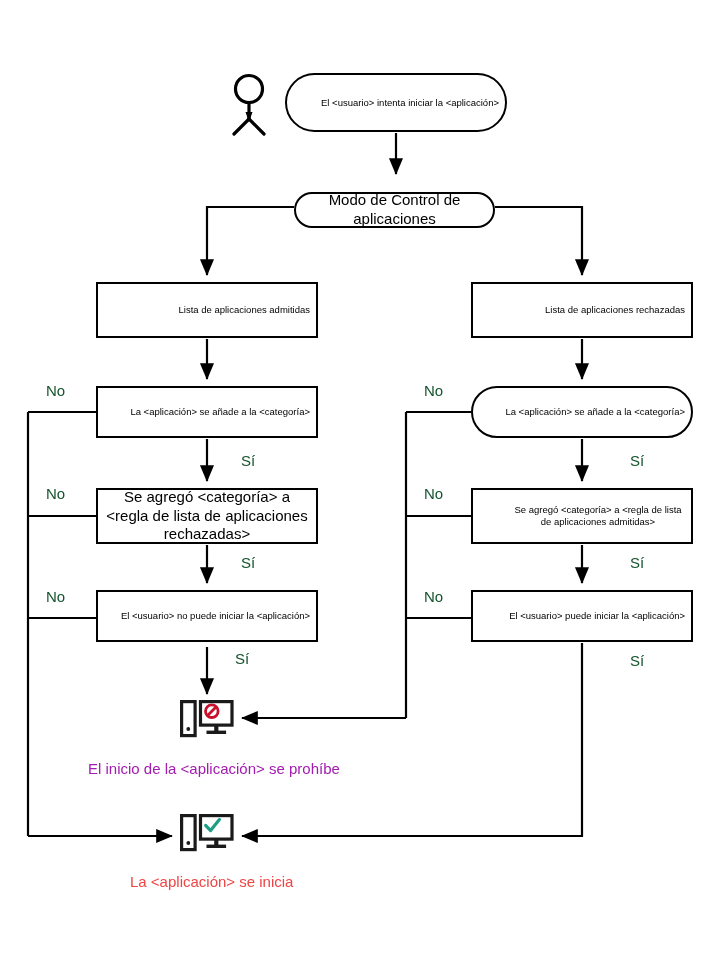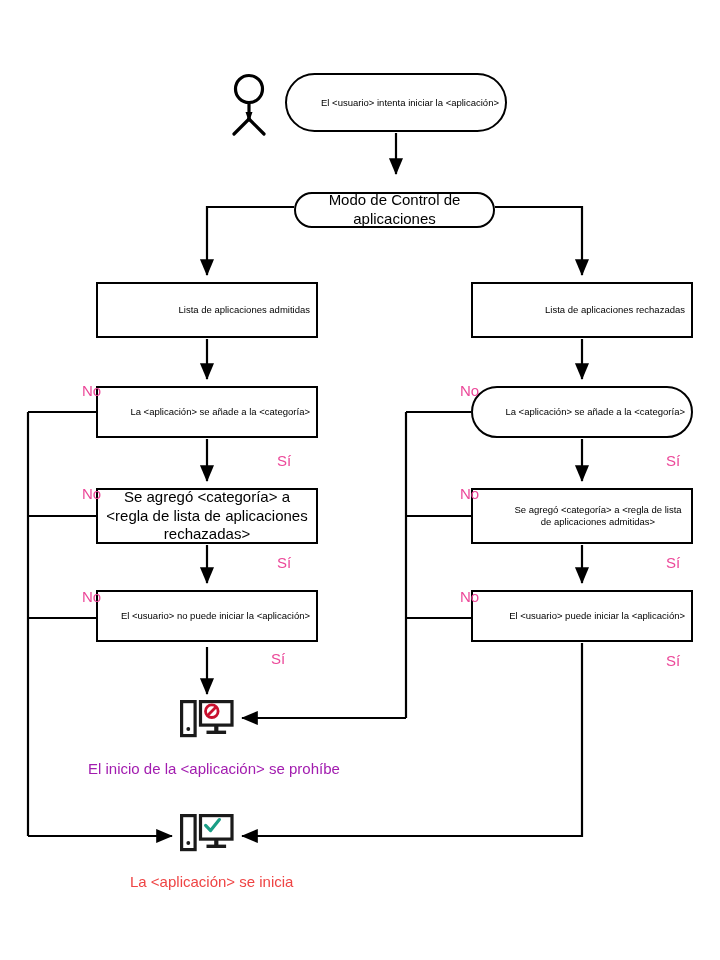--- a/index.html
+++ b/index.html
@@ -45,23 +45,22 @@
   .node.pill {
     border-radius: 999px;
   }
   .node span {
     display: block;
     white-space: pre-line;
   }
   .branch-label {
     position: absolute;
     font-size: 15px;
-    color: #ec4899;
+    color: #14532d;
     white-space: nowrap;
-    margin-left: 36px;
   }
   .caption {
     position: absolute;
     font-size: 15px;
     white-space: nowrap;
   }
   .caption.deny { color: #a21caf; }
   .caption.allow { color: #ef4444; }
   .glyph {
     position: absolute;

